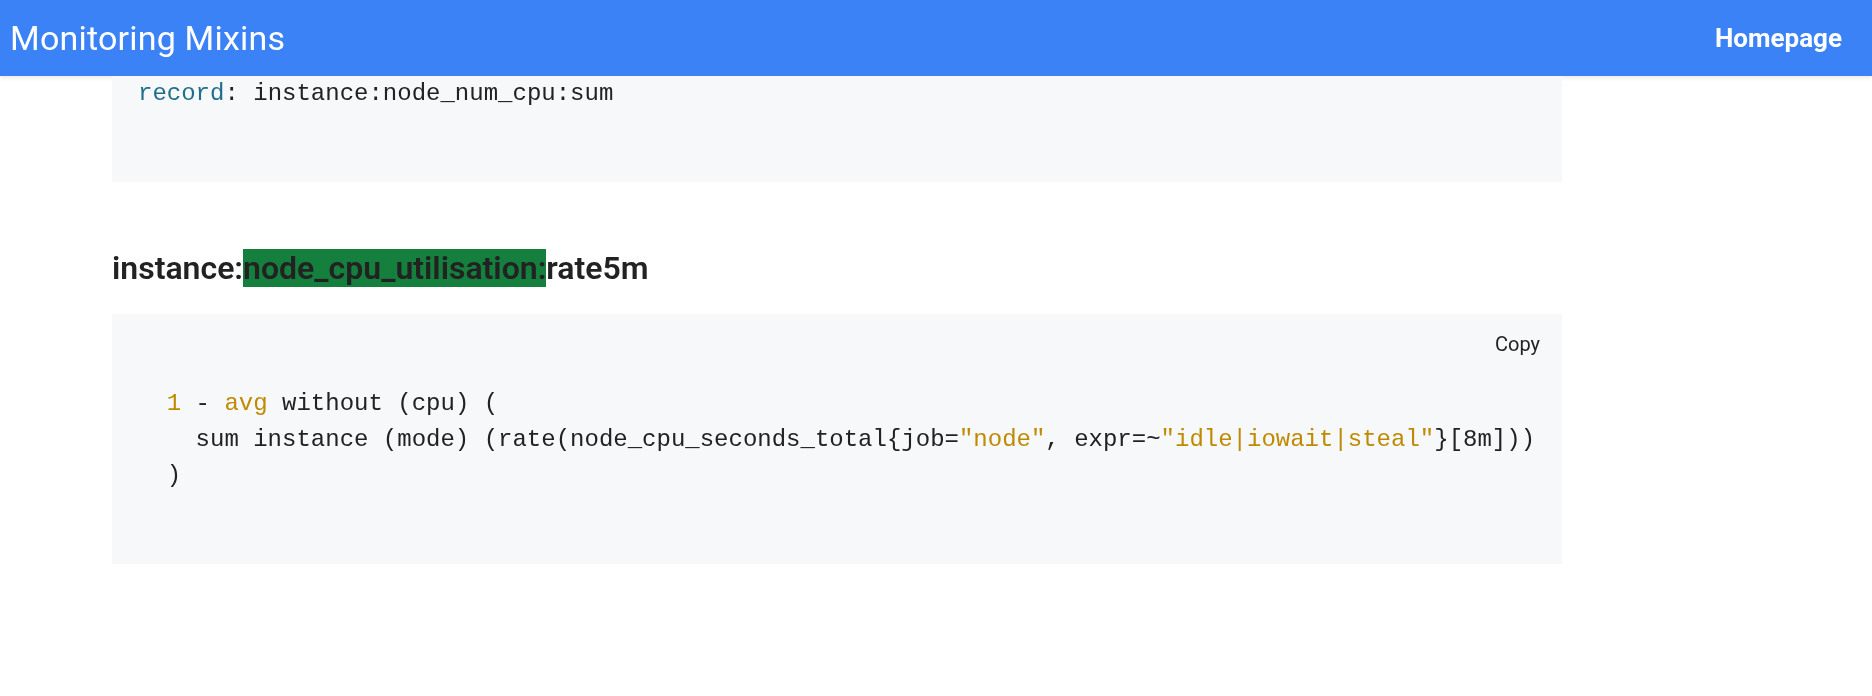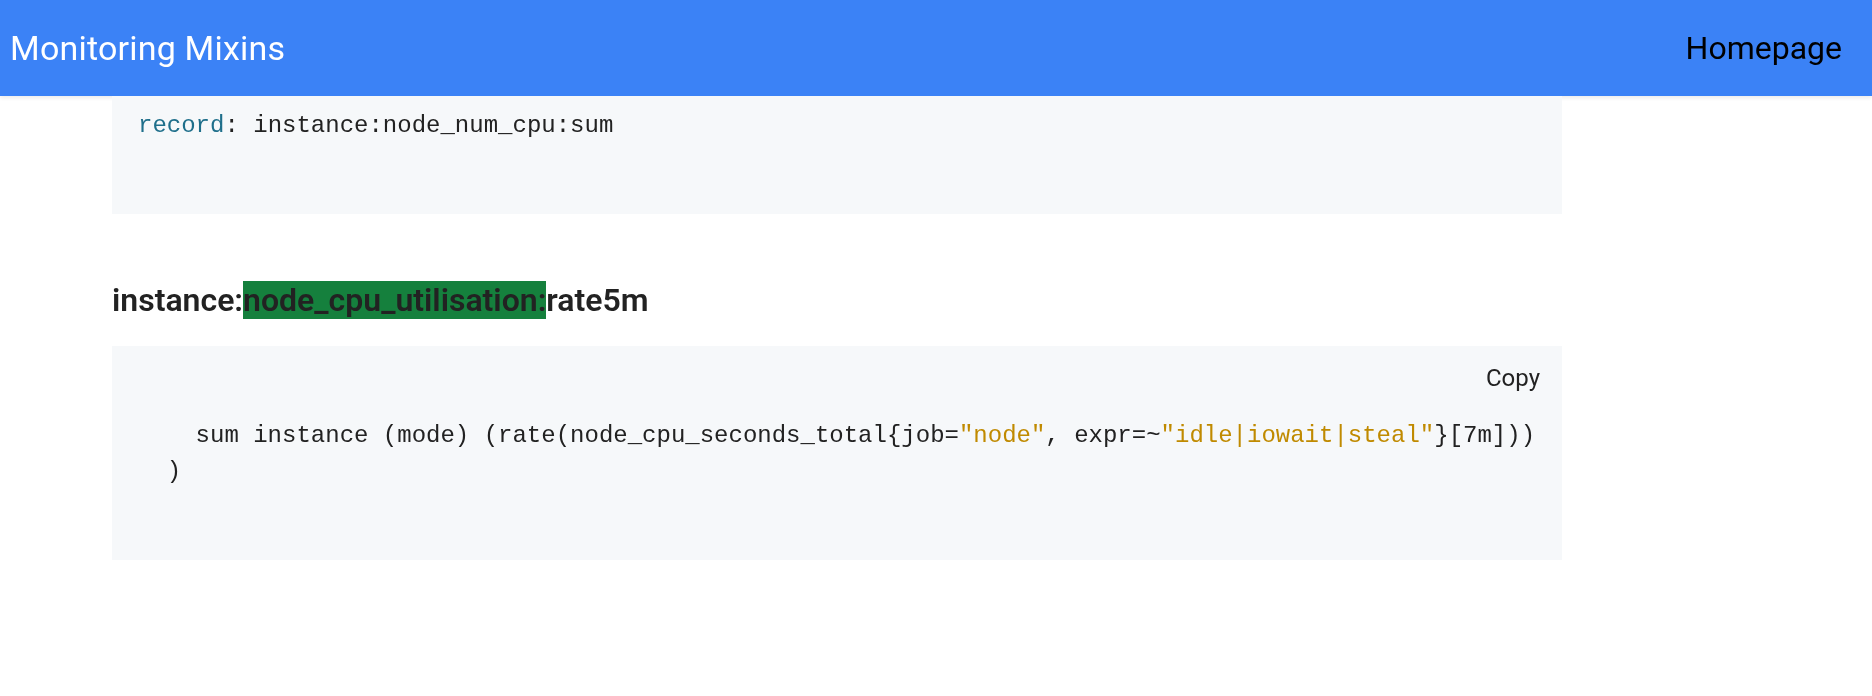--- a/index.html
+++ b/index.html
@@ -7,37 +7,37 @@
   body {
     font-family: -apple-system, BlinkMacSystemFont, "Segoe UI", Roboto, "Helvetica Neue", Arial, sans-serif;
     color: #111;
     background: #fff;
     width: 1872px;
   }
 
   
   .header {
     background: #3b82f6;
-    height: 96px;
+    height: 76px;
     display: flex;
     align-items: center;
     justify-content: space-between;
     padding: 0 30px 0 10px;
     box-shadow: 0 2px 4px rgba(0,0,0,0.08);
   }
   .header-title {
     color: #fff;
     font-size: 34px;
     font-weight: 400;
     letter-spacing: 0.2px;
   }
   .header-link {
-    color: #000000;
-    font-size: 32px;
-    font-weight: 400;
+    color: #ffffff;
+    font-size: 26px;
+    font-weight: 700;
     text-decoration: none;
     cursor: pointer;
   }
 
   
   .content {
     margin-left: 112px;
     margin-right: 310px;
   }
 
@@ -45,21 +45,21 @@
   .codeblock {
     background: #f6f8fa;
     font-family: ui-monospace, SFMono-Regular, Menlo, Consolas, "Liberation Mono", monospace;
     font-size: 24px;
     line-height: 1.5;
     padding: 26px 26px 70px 26px;
     position: relative;
     color: #222;
   }
   .codeblock.top {
-    padding-top: 12px;
+    padding-top: 0;
     padding-bottom: 70px;
     margin-top: 0;
   }
   .codeblock .line { white-space: pre; }
 
   
   .tok-key    { color: #1f6f8b; }      
   .tok-colon  { color: #222; }
   .tok-pipe   { color: #c08a00; }
   .tok-num    { color: #c08a00; }
@@ -78,21 +78,21 @@
   .section-heading .hl {
     background: #15803d;
   }
 
   
   .copy-btn {
     position: absolute;
     top: 18px;
     right: 22px;
     font-family: -apple-system, BlinkMacSystemFont, "Segoe UI", Roboto, Arial, sans-serif;
-    font-size: 24px;
+    font-size: 20px;
     color: #222;
     background: transparent;
     border: none;
     cursor: pointer;
     padding: 0;
     margin-left: 8px;
   }
 
   
   .codeblock.with-copy {
@@ -112,20 +112,21 @@
   <div class="codeblock top">
     <div class="line"><span class="tok-key">record</span><span class="tok-colon">: </span><span class="tok-plain">instance:node_num_cpu:sum</span></div>
   </div>
 
   <h3 class="section-heading"><span>instance:</span><span class="hl">node_cpu_utilisation:</span><span>rate5m</span></h3>
 
   <div class="codeblock with-copy">
     <button class="copy-btn">Copy</button>
 
 
+    <div class="line"><span class="tok-plain">  </span><span class="tok-num">1</span><span class="tok-plain"> - </span><span class="tok-func">avg</span><span class="tok-plain"> without (cpu) (</span></div>
 
-    <div class="line"><span class="tok-plain">    </span><span class="tok-plain">sum instance (mode) (rate(node_cpu_seconds_total{job=</span><span class="tok-str">"node"</span><span class="tok-plain">, expr=~</span><span class="tok-str">"idle|iowait|steal"</span><span class="tok-plain">}[7m]))</span></div>
+    <div class="line"><span class="tok-plain">    </span><span class="tok-plain">sum instance (mode) (rate(node_cpu_seconds_total{job=</span><span class="tok-str">"node"</span><span class="tok-plain">, expr=~</span><span class="tok-str">"idle|iowait|steal"</span><span class="tok-plain">}[8m]))</span></div>
 
     <div class="line"><span class="tok-plain">  )</span></div>
 
   </div>
 
 </div>
 
 </body></html>

